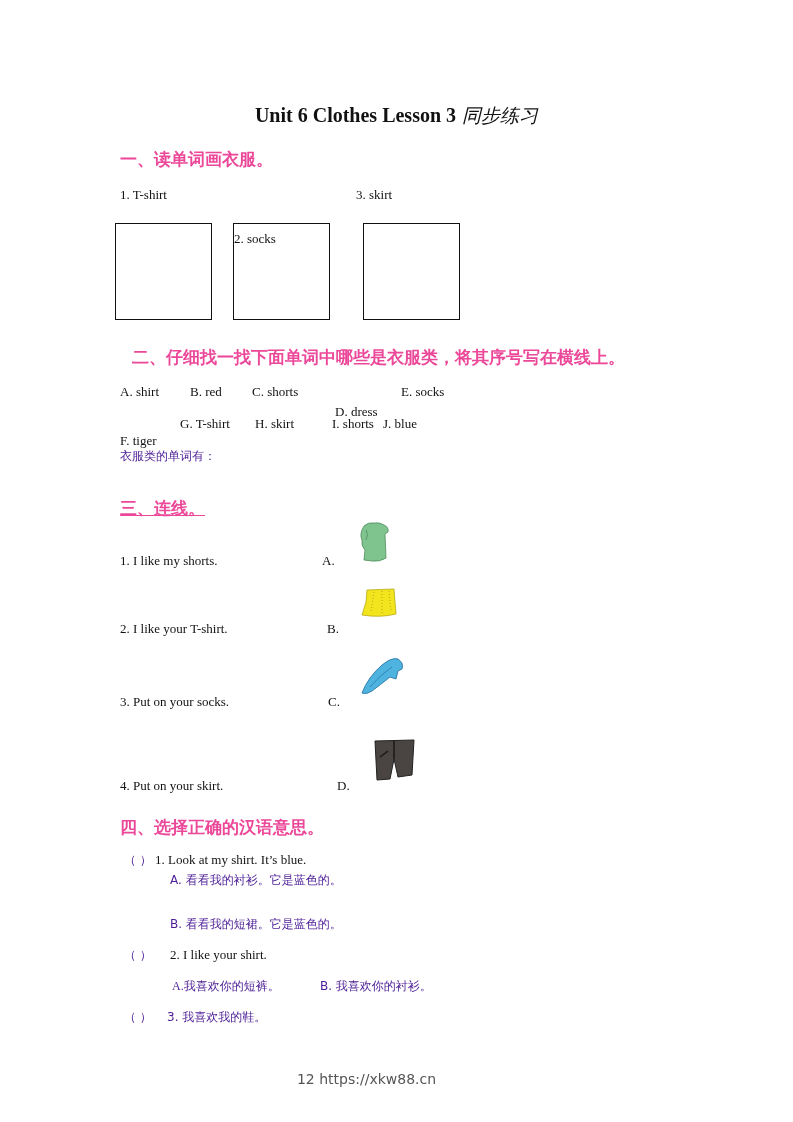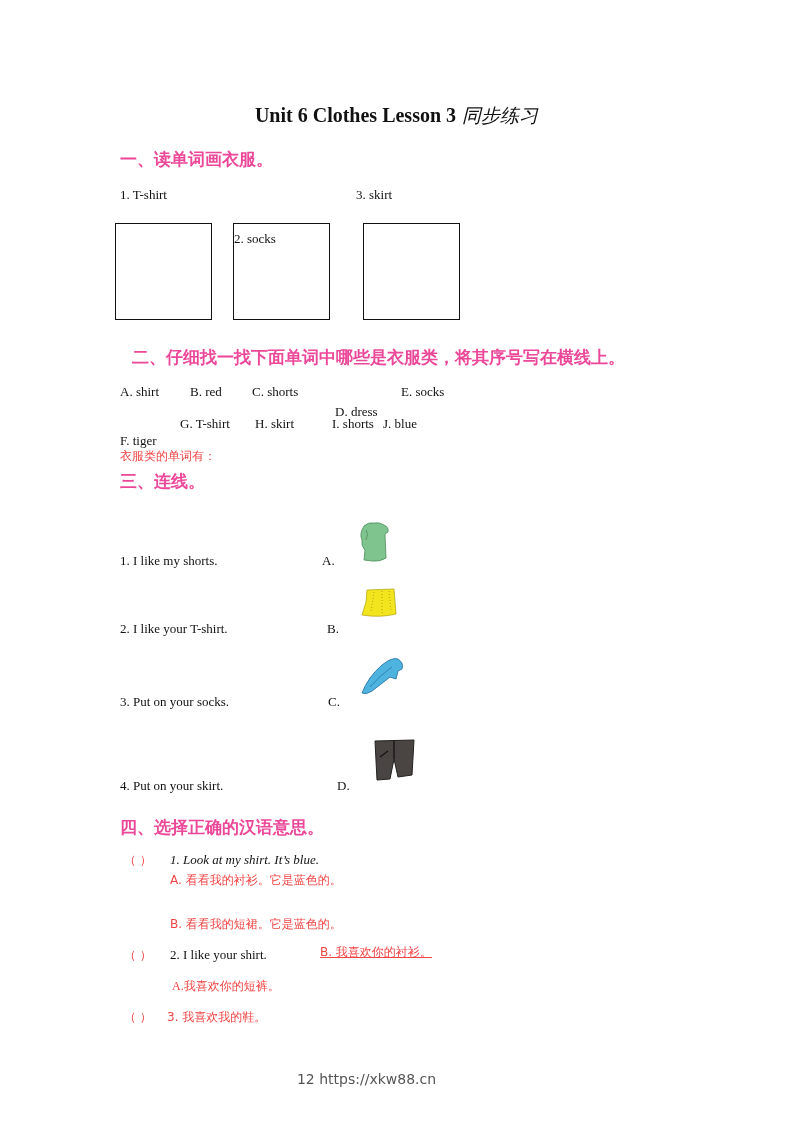--- a/index.html
+++ b/index.html
@@ -3,21 +3,21 @@
   <meta charset="utf-8">
   <style>
     html, body { margin: 0; padding: 0; background: #ffffff; }
     body { width: 793px; height: 1122px; position: relative; overflow: hidden;
            font-family: "Liberation Serif", "DejaVu Serif", serif; color: #111; }
     .abs { position: absolute; white-space: nowrap; }
     .title { left: 0; width: 793px; top: 103px; text-align: center; font-size: 20px; font-weight: bold; }
     .title .cn { font-family: "DejaVu Sans", sans-serif; font-weight: normal; font-size: 19px; margin-left: 6px; font-style: italic; }
     .section { font-family: "DejaVu Sans", sans-serif; font-size: 17px; font-weight: bold; color: #ec4899; }
     .txt { font-size: 13px; }
-    .cn-txt { font-family: "DejaVu Sans", sans-serif; font-size: 12px; color: #ef4444; }
+    .cn-txt { font-family: "DejaVu Sans", sans-serif; font-size: 12px; color: #4c1d95; }
     .box { position: absolute; border: 1.3px solid #111; box-sizing: border-box; }
     .pic { position: absolute; }
     .footer { left: 0; width: 733px; top: 1071px; text-align: center;
               font-family: "DejaVu Sans", sans-serif; font-size: 14px; color: #555; }
   </style>
 </head>
 <body>
 
 <div class="abs title">
   <span>Unit 6 Clothes Lesson 3</span><span class="cn">同步练习</span>
@@ -40,21 +40,21 @@
 <div class="abs txt" style="left:401px; top:384px;">E. socks</div>
 
 <div class="abs txt" style="left:120px; top:416px;margin-top:17px;">F. tiger</div>
 <div class="abs txt" style="left:180px; top:416px;">G. T-shirt</div>
 <div class="abs txt" style="left:255px; top:416px;">H. skirt</div>
 <div class="abs txt" style="left:318px; top:416px;margin-left:14px;">I. shorts</div>
 <div class="abs txt" style="left:383px; top:416px;">J. blue</div>
 
 <div class="abs cn-txt" style="left:120px; top:448px;">衣服类的单词有：</div>
 
-<div class="abs section" style="left:120px; top:470px;">三、连线。</div>
+<div class="abs section" style="left:120px; top:497px;text-decoration:underline;">三、连线。</div>
 
 <div class="abs txt" style="left:120px; top:553px;">1. I like my shorts.</div>
 <div class="abs txt" style="left:322px; top:553px;">A.</div>
 <svg class="pic" style="left:354px; top:520px;" width="40" height="44" viewBox="0 0 40 44">
   <path d="M10 6 Q14 2 20 3 Q26 2 30 5 Q35 7 34 12 L31 14 L32 38 Q26 42 18 41 L10 40 L11 30 Q7 26 8 20 Q5 14 10 6 Z" fill="#7fc48e" stroke="#4e8d5c" stroke-width="0.8"></path>
   <path d="M12 10 Q15 14 12 20" stroke="#4e8d5c" stroke-width="0.8" fill="none"></path>
 </svg>
 
 <div class="abs txt" style="left:120px; top:621px;">2. I like your T-shirt.</div>
 <div class="abs txt" style="left:327px; top:621px;">B.</div>
@@ -73,25 +73,25 @@
 <div class="abs txt" style="left:120px; top:778px;">4. Put on your skirt.</div>
 <div class="abs txt" style="left:337px; top:778px;">D.</div>
 <svg class="pic" style="left:372px; top:737px;" width="44" height="44" viewBox="0 0 44 44">
   <path d="M3 4 L42 3 L40 38 L26 40 L22 22 L18 42 L5 43 Z" fill="#4a4443" stroke="#222" stroke-width="1"></path>
   <path d="M22 4 L22 22 M8 20 L16 14" stroke="#1a1616" stroke-width="1.4" fill="none"></path>
 </svg>
 
 <div class="abs section" style="left:120px; top:816px;">四、选择正确的汉语意思。</div>
 
 <div class="abs cn-txt" style="left:124px; top:852px;">（    ）</div>
-<div class="abs txt" style="left:170px; top:852px;font-style:italic;">1. Look at my shirt. It’s blue.</div>
+<div class="abs txt" style="left:155px; top:852px;">1. Look at my shirt. It’s blue.</div>
 <div class="abs cn-txt" style="left:170px; top:872px;">A.  看看我的衬衫。它是蓝色的。</div>
 <div class="abs cn-txt" style="left:170px; top:916px;">B.  看看我的短裙。它是蓝色的。</div>
 
 <div class="abs cn-txt" style="left:124px; top:947px;">（    ）</div>
 <div class="abs txt" style="left:170px; top:947px;">2. I like your shirt.</div>
 <div class="abs cn-txt" style="left:172px; top:978px;font-family:Liberation Serif, serif;">A.我喜欢你的短裤。</div>
-<div class="abs cn-txt" style="left:320px; top:944px;text-decoration:underline;">B.  我喜欢你的衬衫。</div>
+<div class="abs cn-txt" style="left:320px; top:978px;">B.  我喜欢你的衬衫。</div>
 
 <div class="abs cn-txt" style="left:124px; top:1009px;">（      ）</div>
 <div class="abs cn-txt" style="left:167px; top:1009px;">3.  我喜欢我的鞋。</div>
 
 <div class="abs footer">12 https://xkw88.cn</div>
 
 </body></html>

